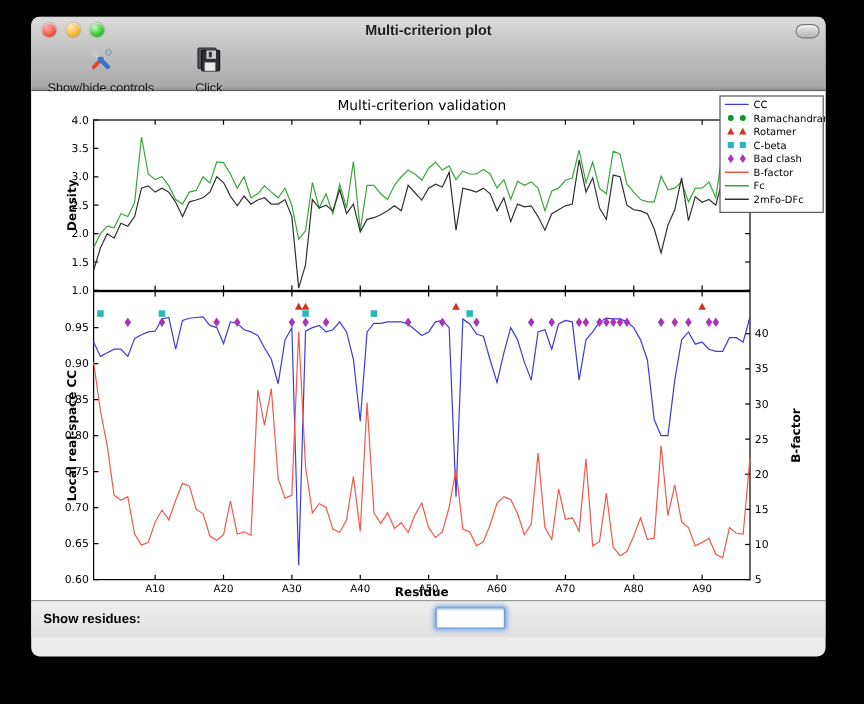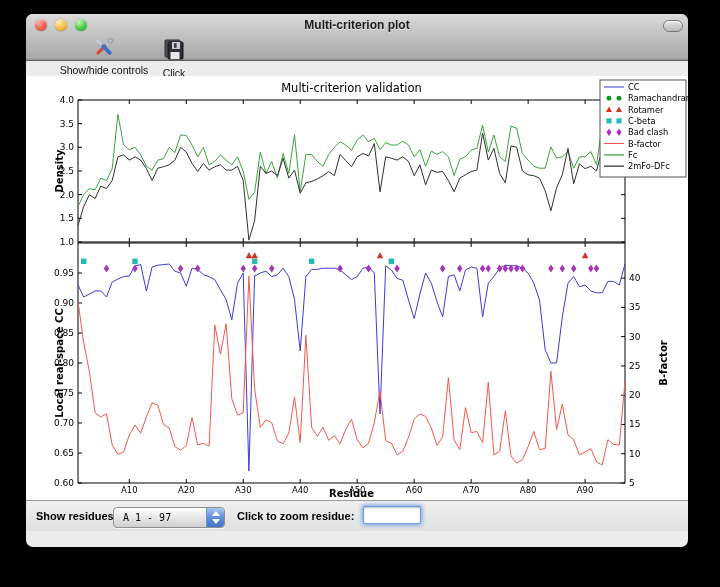--- a/index.html
+++ b/index.html
@@ -1,35 +1,35 @@
 <!DOCTYPE html>
 <html><head>
 <meta charset="utf-8">
 <style>
   html,body{margin:0;padding:0;width:720px;height:587px;background:#000;overflow:hidden;
     font-family:"Liberation Sans",sans-serif;}
   #window{position:absolute;left:26px;top:14px;width:662px;height:533px;border-radius:7px;
     overflow:hidden;background:#ececec;box-shadow:0 10px 30px rgba(0,0,0,.7);}
-  #chrome{position:absolute;left:0;top:0;width:662px;height:47px;
+  #chrome{position:absolute;left:0;top:0;width:662px;height:62px;
     background:linear-gradient(#dcdcdc,#c7c7c7 35%,#a9a9a9 95%,#8f8f8f);
     border-bottom:1px solid #5f5f5f;box-sizing:border-box;}
   #titlebar{position:absolute;left:0;top:0;width:100%;height:22px;}
   .light{position:absolute;top:5px;width:12px;height:12px;border-radius:50%;
     box-shadow:inset 0 1px 1px rgba(255,255,255,.6), 0 0 1px rgba(0,0,0,.7);}
   #light-close{left:9px;background:radial-gradient(circle at 35% 30%,#ffb0a8,#f35e4f 55%,#c93a2d);}
   #light-min{left:29px;background:radial-gradient(circle at 35% 30%,#ffe9b0,#f8bb3d 55%,#cf8f1e);}
   #light-zoom{left:49px;background:radial-gradient(circle at 35% 30%,#c6f7b8,#3ecb3e 55%,#1f9e2e);}
   #window-title{position:absolute;left:0;right:0;top:0;height:22px;line-height:22px;text-align:center;
     font-size:12px;font-weight:600;color:#1c1c1c;text-shadow:0 1px 0 rgba(255,255,255,.5);}
   #lozenge{position:absolute;right:5px;top:6px;width:18px;height:10px;border-radius:6px;
     border:1px solid #777;background:linear-gradient(#e8e8e8,#b9b9b9);box-shadow:inset 0 1px 1px #fff;}
   .tb-btn{position:absolute;top:24px;height:38px;display:flex;flex-direction:column;align-items:center;
     justify-content:flex-start;cursor:default;}
   .tb-btn .lbl{font-size:10.5px;color:#111;margin-top:1px;text-shadow:0 1px 0 rgba(255,255,255,.4);}
-  #btn-controls{left:20px;width:116px;justify-content:flex-end;}
+  #btn-controls{left:0;width:116px;}
   #btn-save{left:126px;width:44px;}
   #figure{position:absolute;left:0;top:62px;width:662px;height:424px;background:#fff;}
   #controlbar{position:absolute;left:0;top:486px;width:662px;height:31px;
     background:linear-gradient(#efefef,#e0e0e0);border-top:1px solid #9a9a9a;box-sizing:border-box;}
   .cb-label{position:absolute;top:0;height:31px;line-height:31px;font-size:11px;font-weight:700;color:#000;}
   #lbl-show{left:10px;}
   #lbl-zoom{left:211px;}
   #dropdown{position:absolute;left:87px;top:6px;width:110px;height:19px;border:1px solid #8e8e8e;
     border-radius:4px;background:linear-gradient(#ffffff,#e3e3e3 60%,#cfcfcf);
     box-shadow:0 1px 1px rgba(255,255,255,.8);}
@@ -267,26 +267,16 @@
           <line x1="578" y1="78.80000000000001" x2="598" y2="78.80000000000001" stroke="#3aa53c" stroke-width="1.2"></line>
           <text x="602" y="81.80000000000001" font-size="8.3" text-anchor="start" fill="#000" font-family="&quot;DejaVu Sans&quot;,sans-serif">Fc</text>
           <line x1="578" y1="90.10000000000001" x2="598" y2="90.10000000000001" stroke="#303030" stroke-width="1.2"></line>
           <text x="602" y="93.10000000000001" font-size="8.3" text-anchor="start" fill="#000" font-family="&quot;DejaVu Sans&quot;,sans-serif">2mFo-DFc</text>
         </g>
       </svg>
   </div>
 
   <div id="controlbar">
     <span class="cb-label" id="lbl-show">Show residues:</span>
-    <div id="dropdown">
-      <span class="val">A  1 - 97</span>
-      <span class="stepper">
-        <svg width="10" height="13" viewBox="0 0 10 13">
-          <polygon points="5,0 9,5 1,5" fill="#fff"></polygon>
-          <polygon points="5,13 9,8 1,8" fill="#fff"></polygon>
-        </svg>
-      </span>
-    </div>
-    <span class="cb-label" id="lbl-zoom">Click to zoom residue:</span>
     <input id="zoom-input" type="text" value="" style="">
   </div>
 
 </div>
 
 </body></html>

